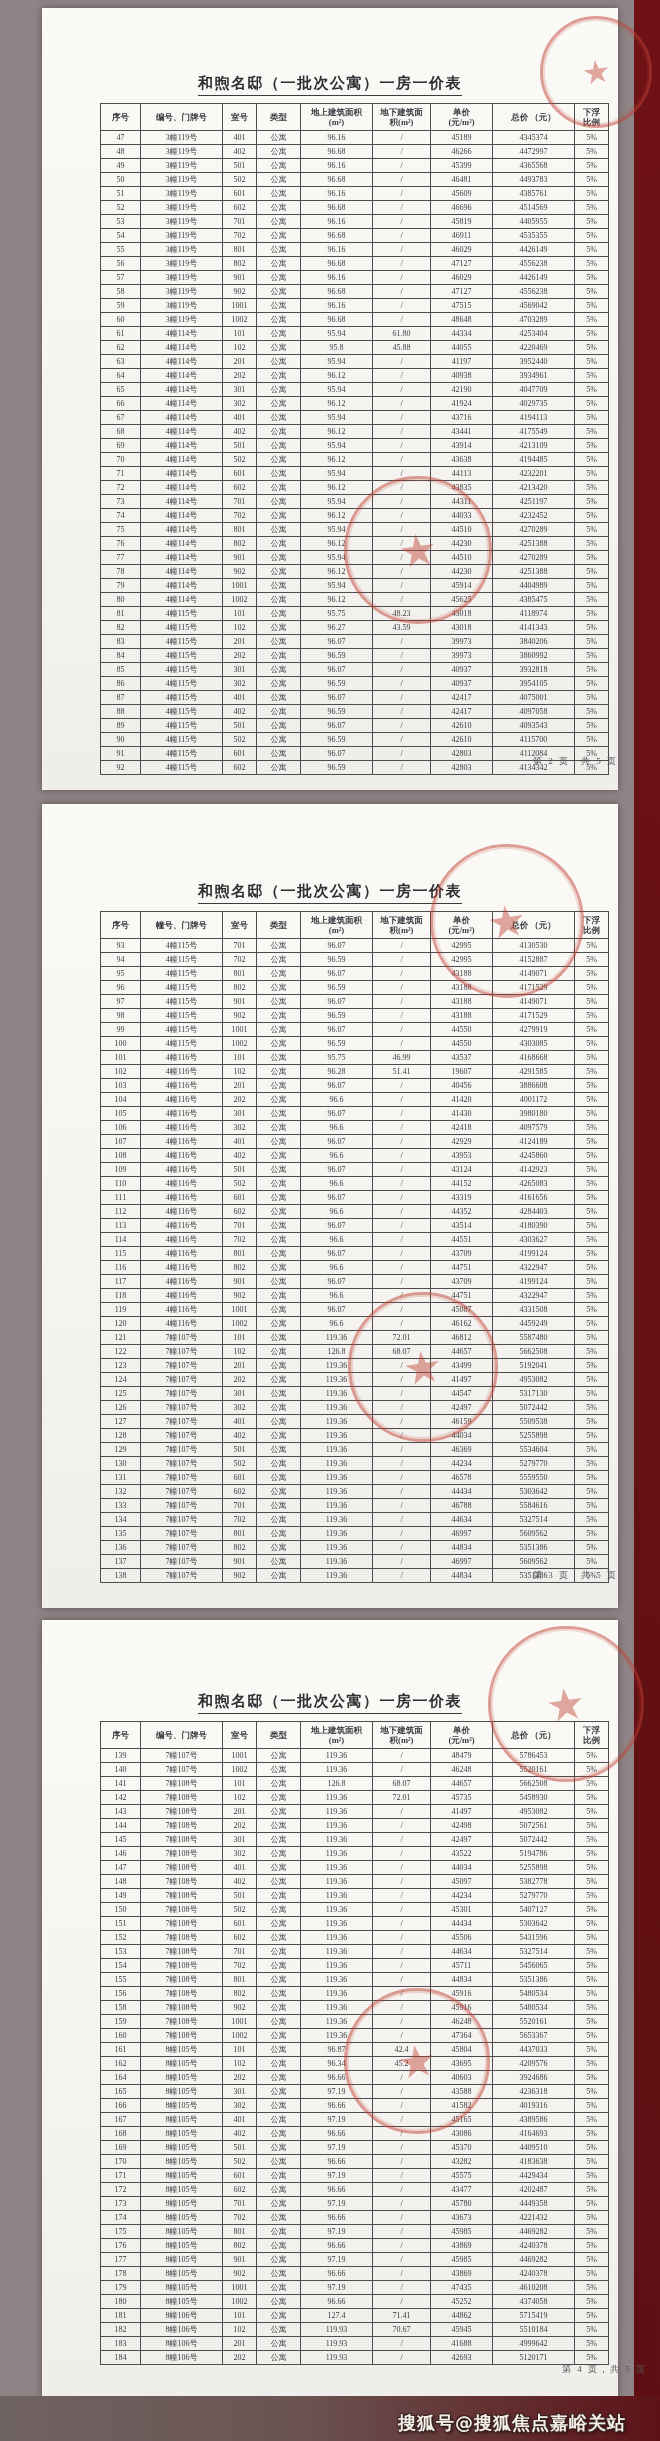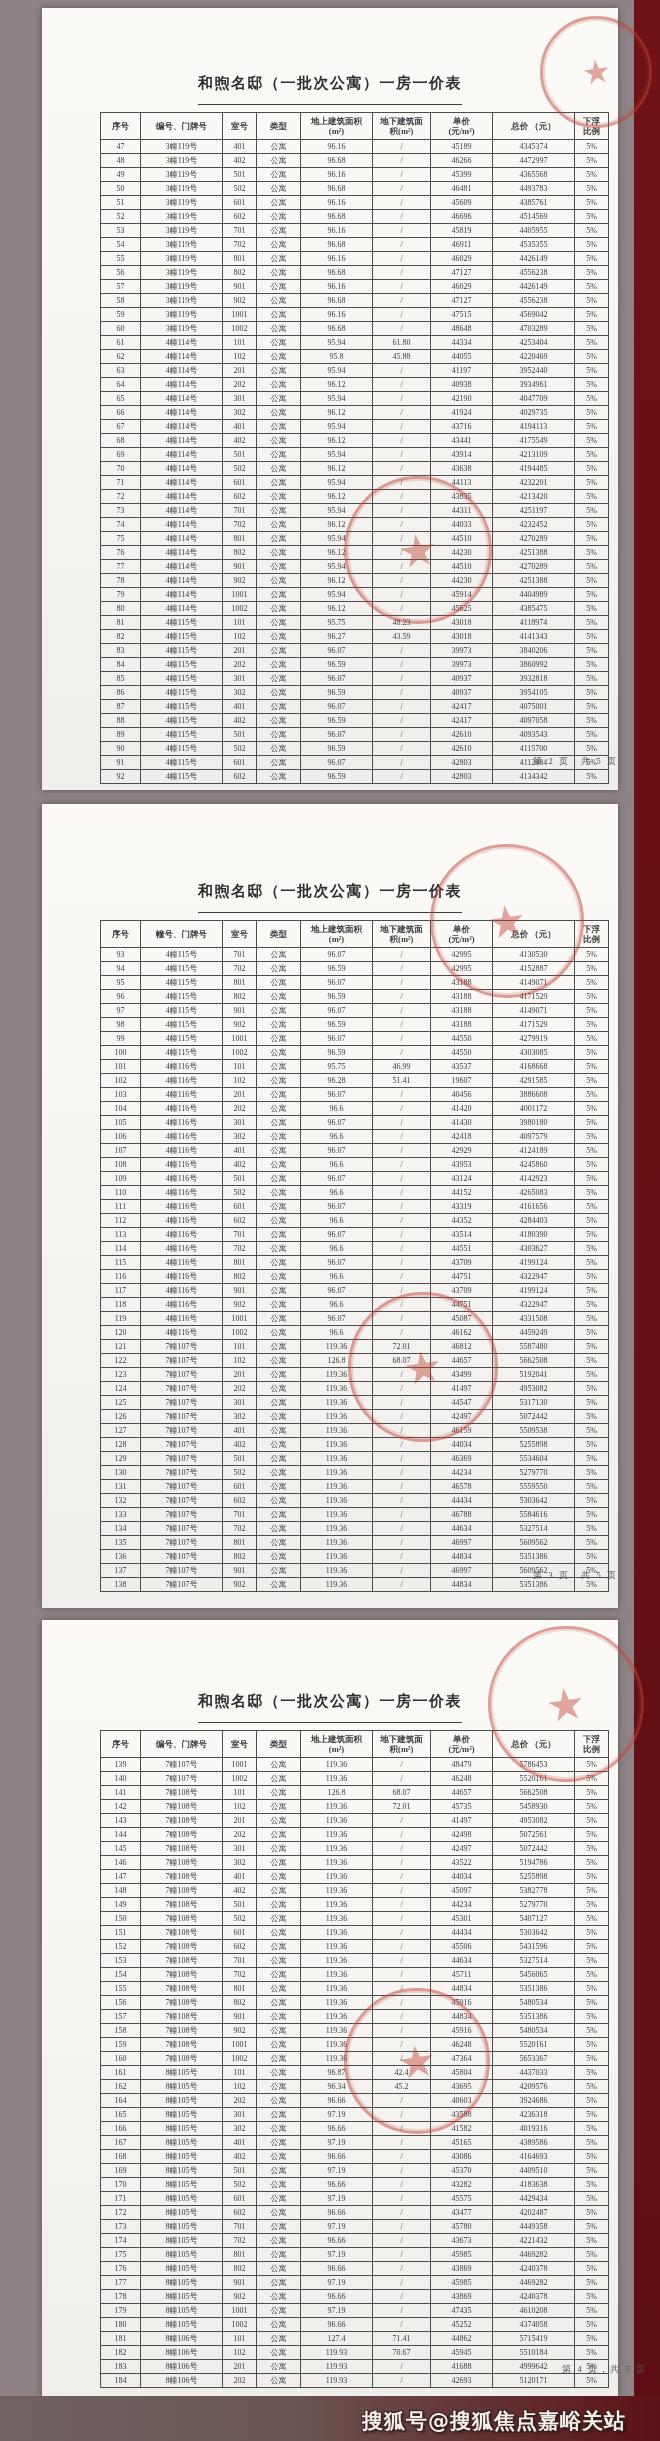--- a/index.html
+++ b/index.html
@@ -12,32 +12,32 @@
     position:absolute;top:0;right:0;width:26px;height:2441px;
     background:linear-gradient(180deg,#6e1216,#5e0f13);
   }
   .bottom-band{
     position:absolute;left:0;top:2396px;width:660px;height:45px;
     background:linear-gradient(90deg,#6f6362 0%,#6b5452 45%,#5c1216 100%);
   }
   .watermark{
     position:absolute;right:34px;bottom:6px;
     font-family:"DejaVu Sans","Liberation Sans",sans-serif;
-    font-weight:bold;font-size:21px;color:#f3f0ea;letter-spacing:1px;
+    font-weight:bold;font-size:18px;color:#f3f0ea;letter-spacing:1px;
     text-shadow:1px 1px 0 #3a2020,-1px -1px 0 #3a2020,1px -1px 0 #3a2020,-1px 1px 0 #3a2020,2px 2px 3px rgba(0,0,0,.6);
   }
   .page{
     position:absolute;left:42px;width:576px;
     background:linear-gradient(180deg,#fbfaf7 0%,#f4f3ef 60%,#efeeea 100%);
     box-shadow:0 0 7px rgba(40,20,20,.45);
   }
   .title-wrap{text-align:center;}
   .page-title{
     display:inline-block;font-size:15px;font-weight:bold;color:#2e2e33;
-    letter-spacing:1.5px;border-bottom:1.5px solid #3c3c40;padding-bottom:11px;
+    letter-spacing:1.5px;border-bottom:1.5px solid #3c3c40;padding-bottom:2px;
   }
   table.price-table{
     border-collapse:collapse;table-layout:fixed;width:508px;
     margin:7px 0 0 58px;background:transparent;
   }
   table.price-table th,table.price-table td{
     border:1px solid #4e4c4e;color:#3b3a40;text-align:center;
     overflow:hidden;padding:0;
   }
   table.price-table th{
@@ -1397,31 +1397,20 @@
           <td>7幢108号</td>
           <td>802</td>
           <td>公寓</td>
           <td>119.36</td>
           <td>/</td>
           <td>45916</td>
           <td>5480534</td>
           <td>5%</td>
         </tr>
         <tr>
-          <td>157</td>
-          <td>7幢108号</td>
-          <td>901</td>
-          <td>公寓</td>
-          <td>119.36</td>
-          <td>/</td>
-          <td>44834</td>
-          <td>5351386</td>
-          <td>5%</td>
-        </tr>
-        <tr>
           <td>158</td>
           <td>7幢108号</td>
           <td>902</td>
           <td>公寓</td>
           <td>119.36</td>
           <td>/</td>
           <td>45916</td>
           <td>5480534</td>
           <td>5%</td>
         </tr>

